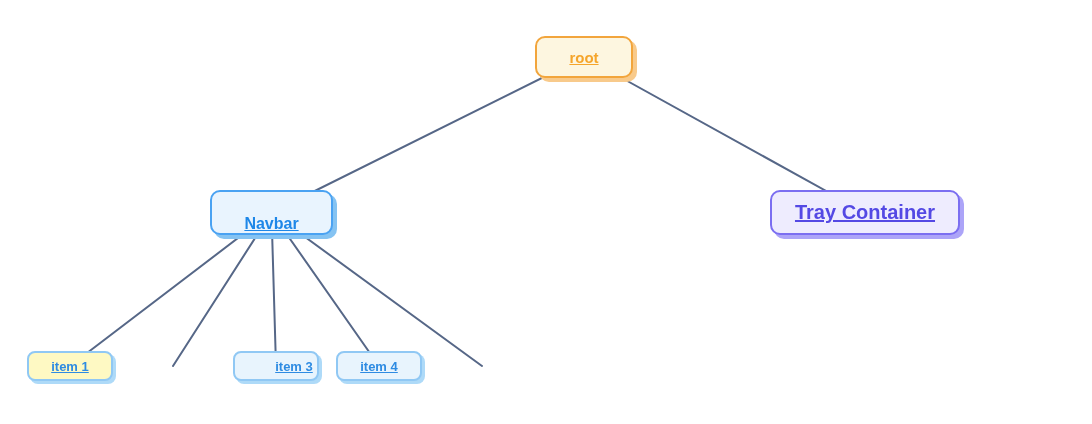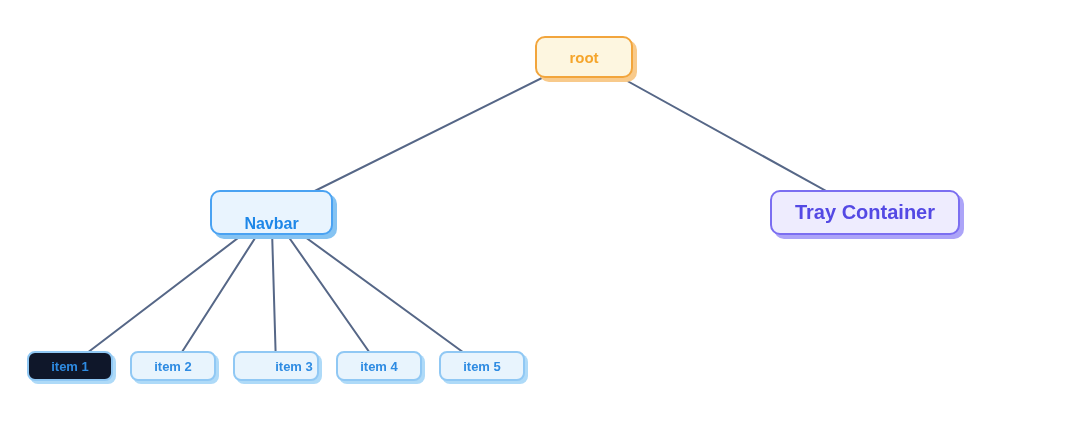--- a/index.html
+++ b/index.html
@@ -34,20 +34,21 @@
     box-sizing: border-box;
     display: flex;
     align-items: center;
     justify-content: center;
     background: #eef4fe;
     border: 2px solid #999;
     border-radius: 10px;
     font-weight: bold;
     cursor: pointer;
     user-select: none;
+    text-decoration: underline;
   }
   .node span {
     white-space: nowrap;
   }
   .node-root   { left: 535px; top: 36px;  width: 98px;  height: 42px; font-size: 15px; }
   .node-navbar { left: 210px; top: 190px; width: 123px; height: 45px; font-size: 16px; align-items: flex-end; }
   .node-tray   { left: 770px; top: 190px; width: 190px; height: 45px; font-size: 20px; }
   .node-item   { top: 351px; width: 86px; height: 30px; font-size: 13px; border-radius: 8px; border-width: 2px; }
   .node-item1  { left: 27px;  }
   .node-item2  { left: 130px; }
@@ -75,33 +76,27 @@
   </div>
 
   <div class="node node-navbar" style="background: rgb(233, 244, 254); border-color: rgb(74, 162, 242); color: rgb(30, 135, 232); box-shadow: rgb(133, 195, 242) 4px 4px 0px;">
     <span>Navbar</span>
   </div>
 
   <div class="node node-tray" style="background: rgb(238, 236, 254); border-color: rgb(123, 110, 241); color: rgb(84, 73, 228); box-shadow: rgb(172, 164, 248) 4px 4px 0px;">
     <span>Tray Container</span>
   </div>
 
-  <div class="node node-item node-item1" style="background: #0f172a; border-color: rgb(144, 200, 244); color: rgb(46, 139, 226); box-shadow: rgb(174, 218, 248) 3px 3px 0px;">
+  <div class="node node-item node-item1" style="background: #fef9c3; border-color: rgb(144, 200, 244); color: rgb(46, 139, 226); box-shadow: rgb(174, 218, 248) 3px 3px 0px;">
     <span>item 1</span>
   </div>
 
-  <div class="node node-item node-item2" style="background: rgb(232, 244, 253); border-color: rgb(144, 200, 244); color: rgb(46, 139, 226); box-shadow: rgb(174, 218, 248) 3px 3px 0px;">
-    <span>item 2</span>
-  </div>
 
   <div class="node node-item node-item3" style="background: rgb(232, 244, 253); border-color: rgb(144, 200, 244); color: rgb(46, 139, 226); box-shadow: rgb(174, 218, 248) 3px 3px 0px;">
     <span>item 3</span>
   </div>
 
   <div class="node node-item node-item4" style="background: rgb(232, 244, 253); border-color: rgb(144, 200, 244); color: rgb(46, 139, 226); box-shadow: rgb(174, 218, 248) 3px 3px 0px;">
     <span>item 4</span>
   </div>
 
-  <div class="node node-item node-item5" style="background: rgb(232, 244, 253); border-color: rgb(144, 200, 244); color: rgb(46, 139, 226); box-shadow: rgb(174, 218, 248) 3px 3px 0px;">
-    <span>item 5</span>
-  </div>
 
 </div>
 
 </body></html>

